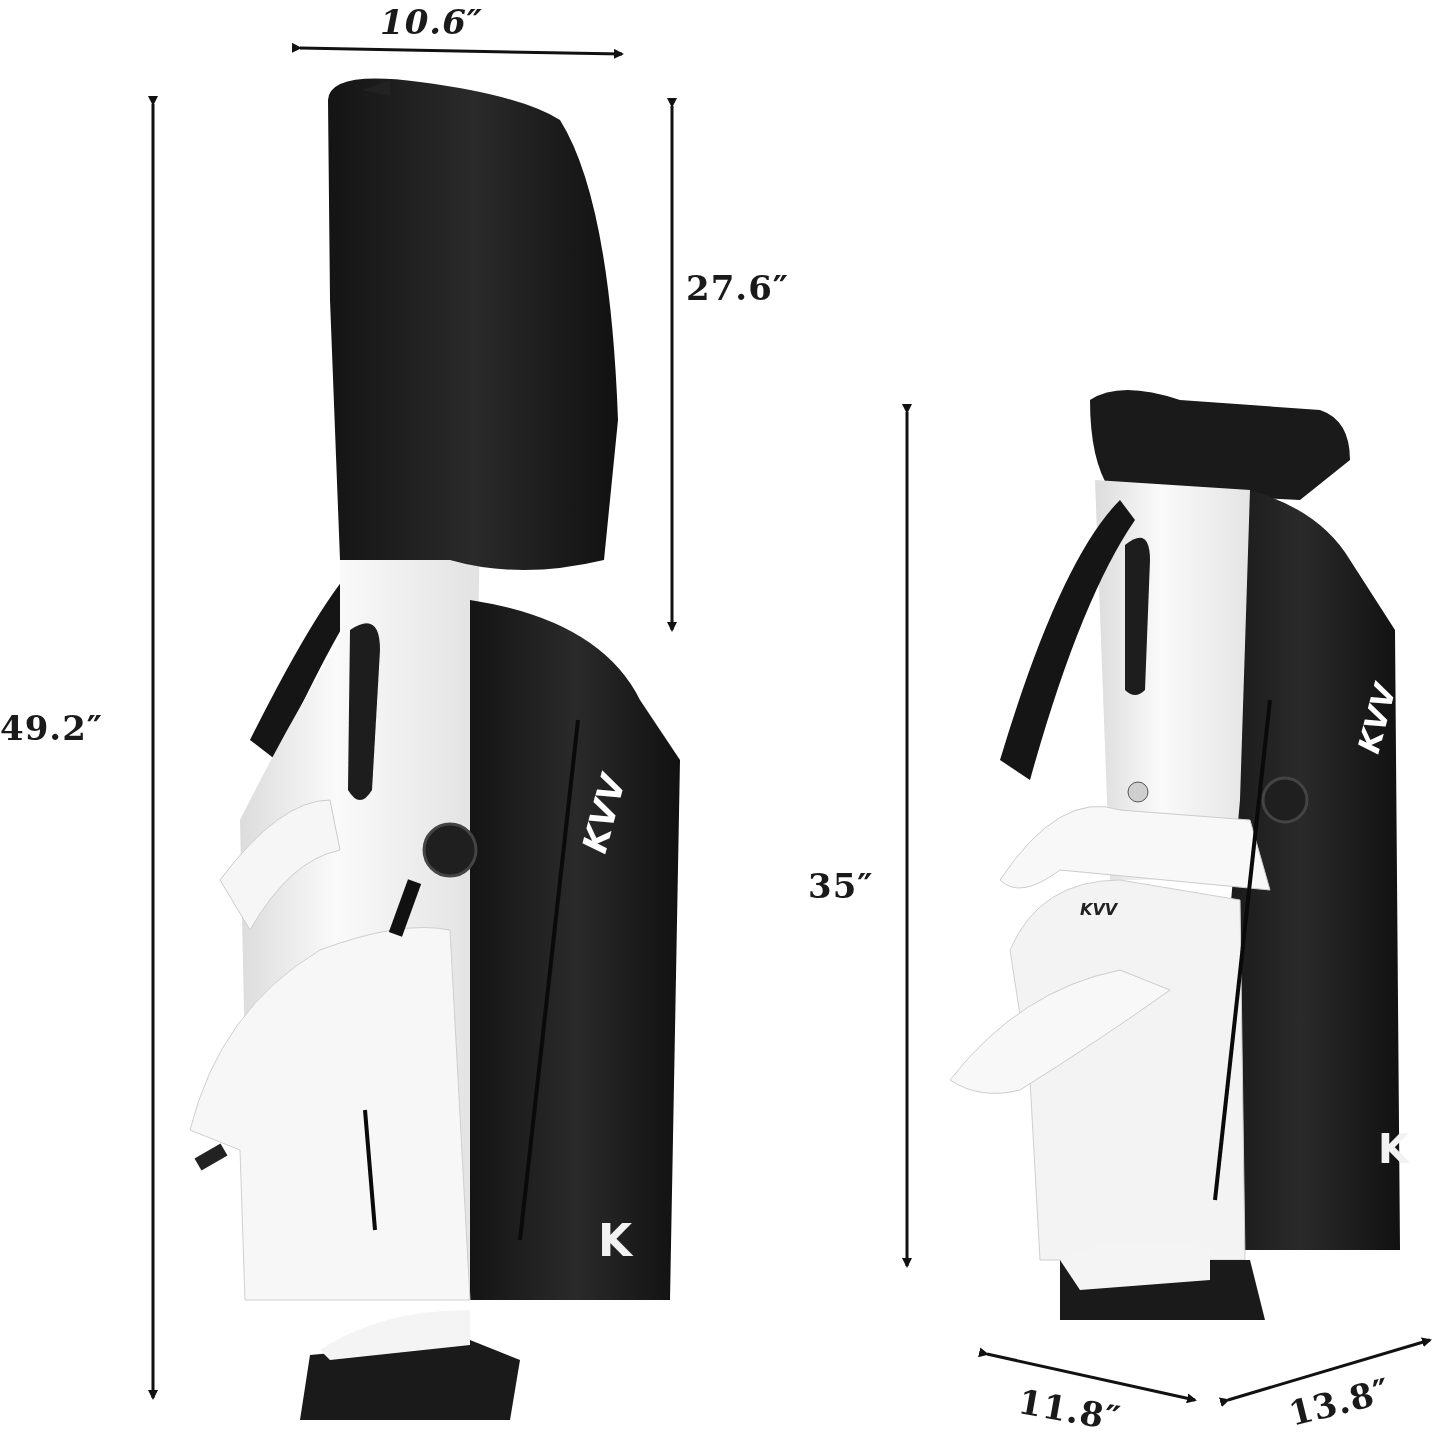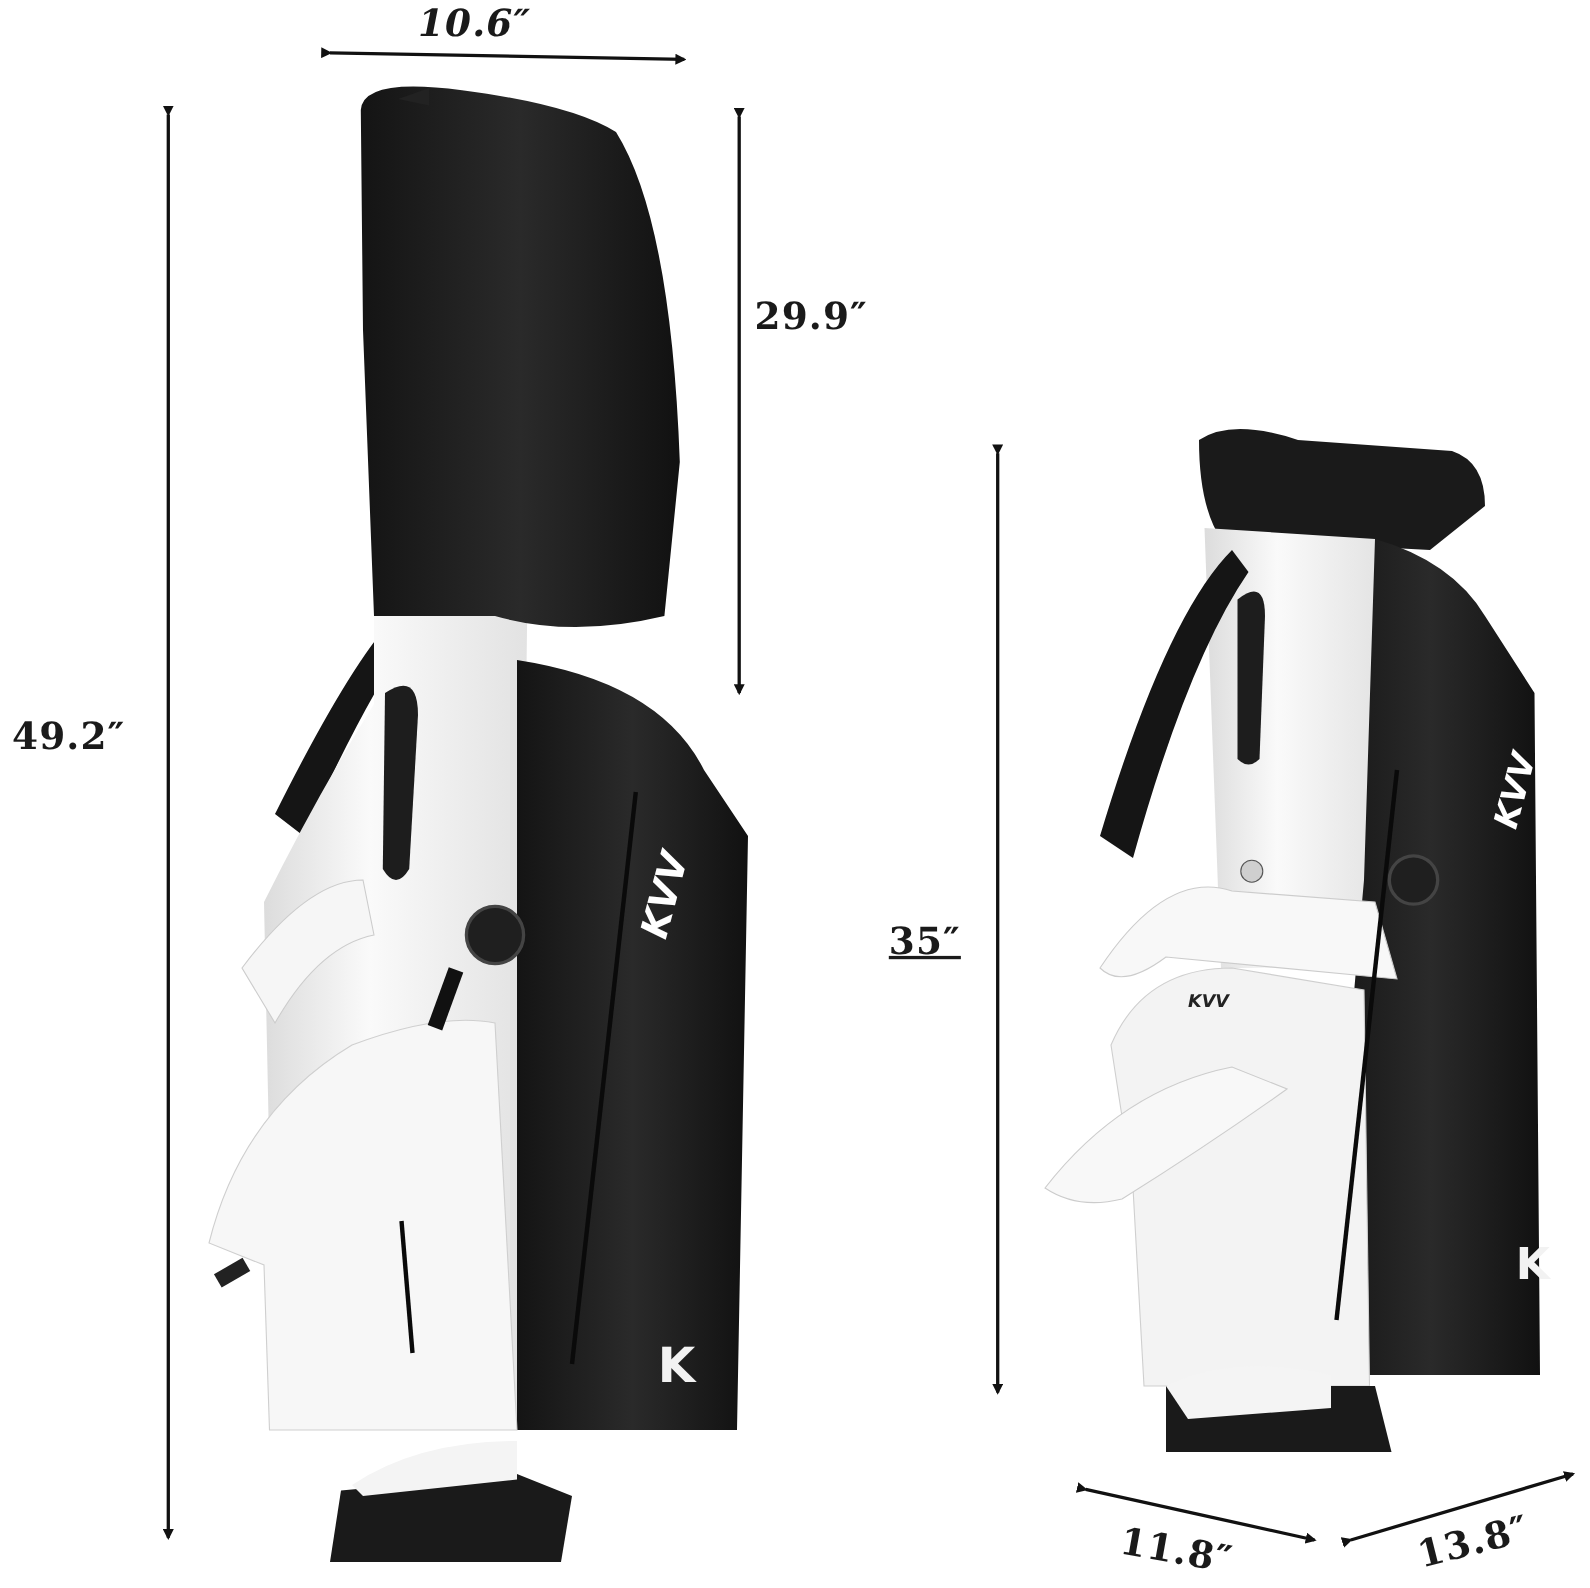--- a/index.html
+++ b/index.html
@@ -98,18 +98,18 @@
       <path d="M1060,1260 L1250,1260 L1265,1320 L1060,1320 z" fill="#1a1a1a"></path>
       <path d="M1060,1260 Q1120,1230 1210,1250 L1210,1280 L1080,1290 z" fill="#f4f4f4"></path>
 
       <text x="0" y="0" font-size="30" class="brand-text" transform="translate(1378,755) rotate(-75)">KVV</text>
       <text x="1080" y="915" font-size="16" class="brand-text-dark">KVV</text>
       <text x="1378" y="1163" font-size="40" class="k-logo">K</text>
     </g>
   </svg>
 
   <div class="dim-label" style="left:380px; top:2px;font-style:italic;">10.6″</div>
-  <div class="dim-label" style="left:0px; top:650px;margin-left:11px;">49.2″</div>
-  <div class="dim-label" style="left:686px; top:268px;">29.9″</div>
-  <div class="dim-label" style="left:808px; top:836px;text-decoration:underline;">35″</div>
+  <div class="dim-label" style="left:0px; top:708px;">49.2″</div>
+  <div class="dim-label" style="left:686px; top:268px;">27.6″</div>
+  <div class="dim-label" style="left:808px; top:866px;">35″</div>
   <div class="dim-label" style="left:1018px; top:1390px; transform:rotate(10deg);">11.8″</div>
   <div class="dim-label" style="left:1288px; top:1382px; transform:rotate(-14deg);">13.8″</div>
 </div>
 
 </body></html>

